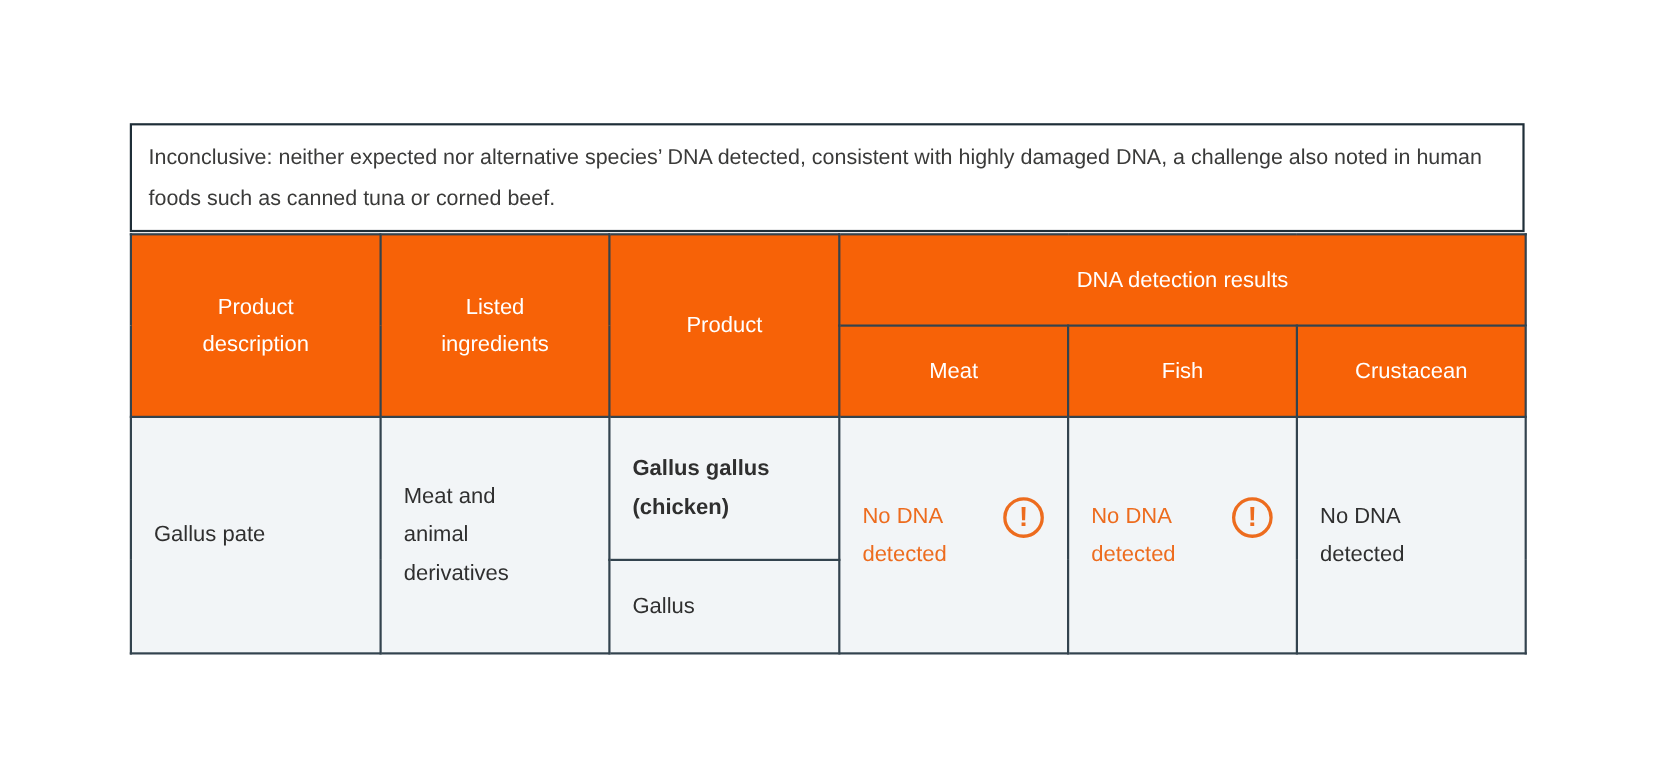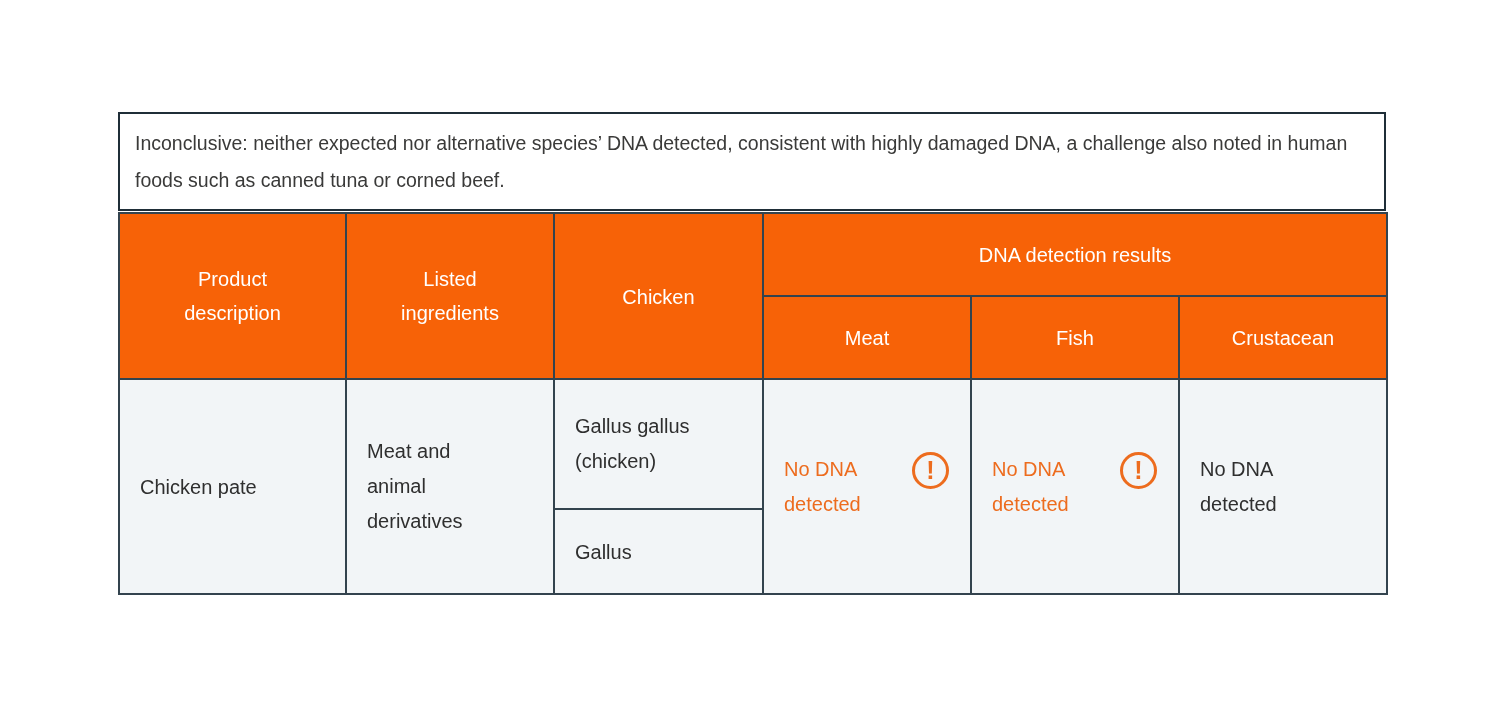--- a/index.html
+++ b/index.html
@@ -30,21 +30,21 @@
     background:var(--body-bg,#f2f5f7); color:var(--body-text,#2f2f2f);
     font-size:20px; line-height:35px; text-align:left;
     vertical-align:middle; padding:0 6px 0 20px;
   }
   tr.h1 { height:83px; }
   tr.h2 { height:83px; }
   tr.b1 { height:130px; }
   tr.b2 { height:85px; }
   .cell-text { display:inline-block; vertical-align:middle; }
   .w135 { max-width:135px; }
-  .w175 { max-width:175px; }
+  .w175 { max-width:175px;font-weight:bold; }
   .result { display:flex; gap:16px; }
   .result-text { display:inline-block; max-width:112px; }
   .orange { color:var(--warning-orange,#ed6c1e); }
   .warn-icon {
     flex:0 0 auto; width:37px; height:37px; border-radius:50%;
     border:3px solid var(--warning-orange,#ed6c1e);
     color:var(--warning-orange,#ed6c1e);
     display:flex; align-items:center; justify-content:center;
     font-size:25px; font-weight:bold; box-sizing:border-box; line-height:1;
   }
@@ -69,40 +69,40 @@
     </colgroup>
     <tbody>
         <tr class="h1">
       <th rowspan="2">
         <span class="cell-text">Product description</span>
       </th>
       <th rowspan="2">
         <span class="cell-text">Listed ingredients</span>
       </th>
       <th rowspan="2">
-        <span class="cell-text">Chicken</span>
+        <span class="cell-text">Product</span>
       </th>
       <th colspan="3">
         <span class="cell-text">DNA detection results</span>
       </th>
     </tr>
     <tr class="h2">
       <th>
         <span class="cell-text">Meat</span>
       </th>
       <th>
         <span class="cell-text">Fish</span>
       </th>
       <th>
         <span class="cell-text">Crustacean</span>
       </th>
     </tr>
     <tr class="b1">
       <td rowspan="2">
-        <span class="cell-text">Chicken pate</span>
+        <span class="cell-text">Gallus pate</span>
       </td>
       <td rowspan="2">
         <span class="cell-text w135">Meat and animal derivatives</span>
       </td>
       <td>
         <span class="cell-text w175">Gallus gallus (chicken)</span>
       </td>
       <td rowspan="2">
         <div class="result">
           <span class="result-text orange">No DNA detected</span>

